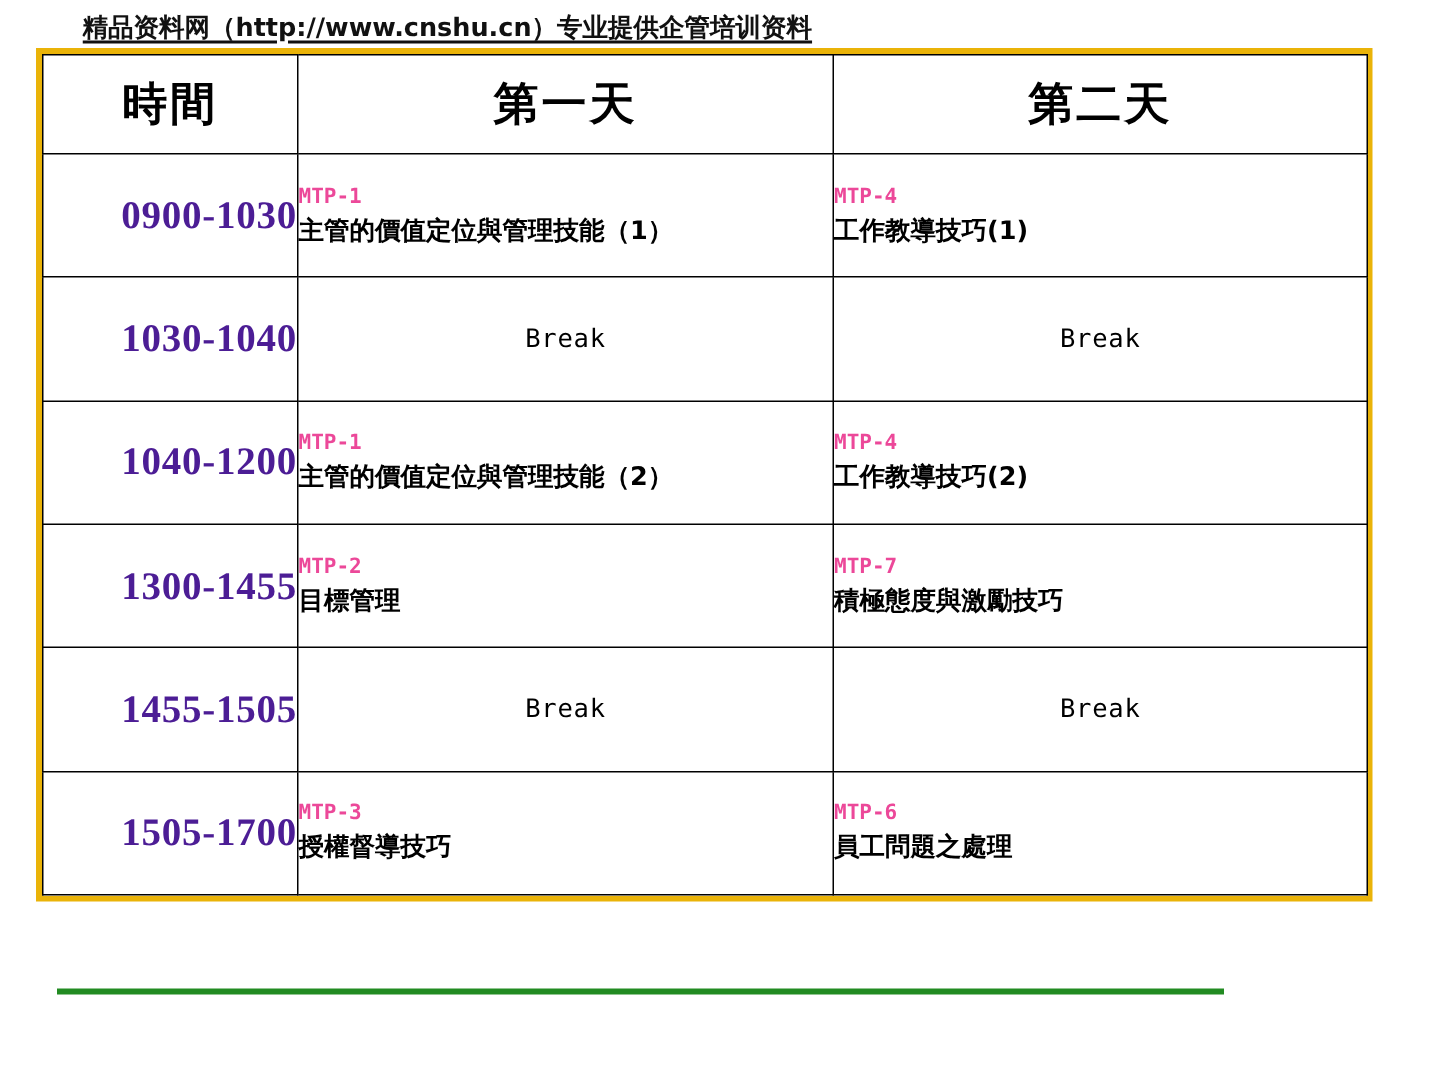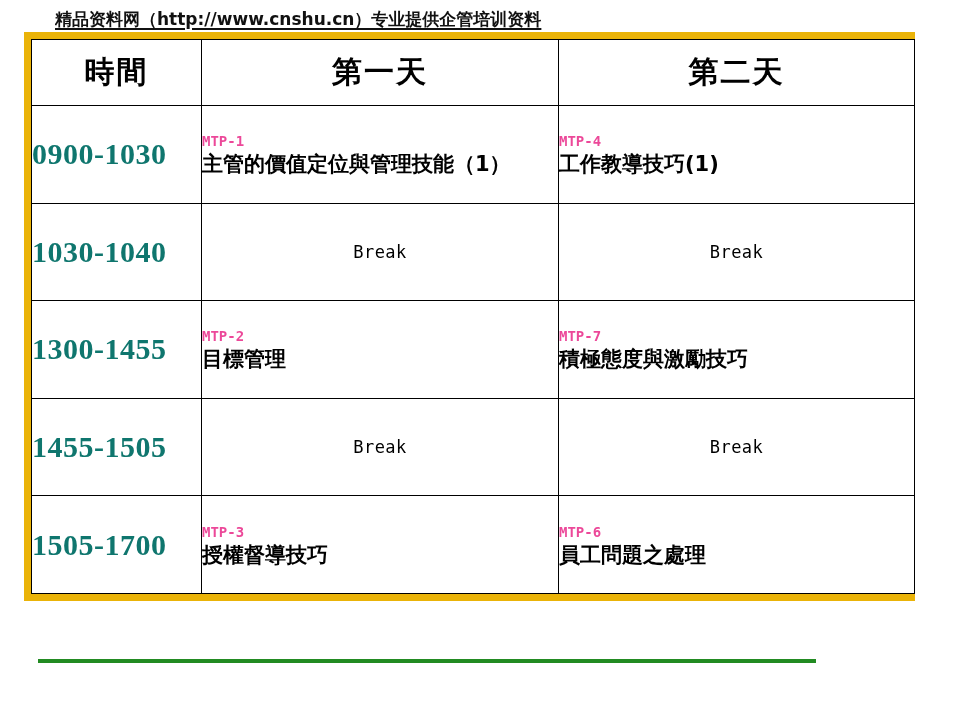--- a/index.html
+++ b/index.html
@@ -37,21 +37,21 @@
   }
 
   
   .table-wrap {
     position: absolute;
     left: 24px;
     top: 32px;
     width: 891px;
     height: 569px;
     box-sizing: border-box;
-    border: 7px solid #eab308;
+    border: 4px solid #eab308;
     background: #ffffff;
   }
   table.schedule {
     width: 100%;
     height: 100%;
     border-collapse: collapse;
     table-layout: fixed;
     background: #ffffff;
   }
   table.schedule col.c-time  { width: 170px; }
@@ -75,46 +75,46 @@
     font-size: 30px;
     color: #000000;
     letter-spacing: 2px;
   }
   th.head-time { letter-spacing: 6px; }
 
   
   tr.data-row { height: 75px; }
 
   td.time-cell {
-    text-align: left;
+    text-align: right;
     font-family: "Liberation Serif", "DejaVu Serif", serif;
     font-weight: 700;
-    font-size: 30px;
-    color: #0f766e;
+    font-size: 26px;
+    color: #4c1d95;
     letter-spacing: 0.5px;
     white-space: nowrap;
   }
 
   
   td.session-cell {
     padding: 0 0 0 10px;
     vertical-align: middle;
   }
   .sess-code {
     font-family: "DejaVu Sans Mono", "Liberation Mono", monospace;
     font-size: 14px;
     font-weight: 700;
     color: #ec4899;
     line-height: 20px;
     letter-spacing: 0px;
     white-space: nowrap;
   }
   .sess-title {
     font-family: "DejaVu Sans", sans-serif;
-    font-size: 21px;
+    font-size: 17px;
     font-weight: 700;
     color: #000000;
     line-height: 26px;
     white-space: nowrap;
   }
 
   
   td.break-cell {
     text-align: center;
     font-family: "DejaVu Sans Mono", "Liberation Mono", monospace;
@@ -167,20 +167,31 @@
           <div class="sess-title">工作教導技巧(1)</div>
         </td>
       </tr>
 
       <tr class="data-row">
         <td class="time-cell">1030-1040</td>
         <td class="break-cell">Break</td>
         <td class="break-cell">Break</td>
       </tr>
 
+      <tr class="data-row">
+        <td class="time-cell">1040-1200</td>
+        <td class="session-cell">
+          <div class="sess-code">MTP-1</div>
+          <div class="sess-title">主管的價值定位與管理技能（2）</div>
+        </td>
+        <td class="session-cell">
+          <div class="sess-code">MTP-4</div>
+          <div class="sess-title">工作教導技巧(2)</div>
+        </td>
+      </tr>
 
 
       <tr class="data-row">
         <td class="time-cell">1300-1455</td>
         <td class="session-cell">
           <div class="sess-code">MTP-2</div>
           <div class="sess-title">目標管理</div>
         </td>
         <td class="session-cell">
           <div class="sess-code">MTP-7</div>

